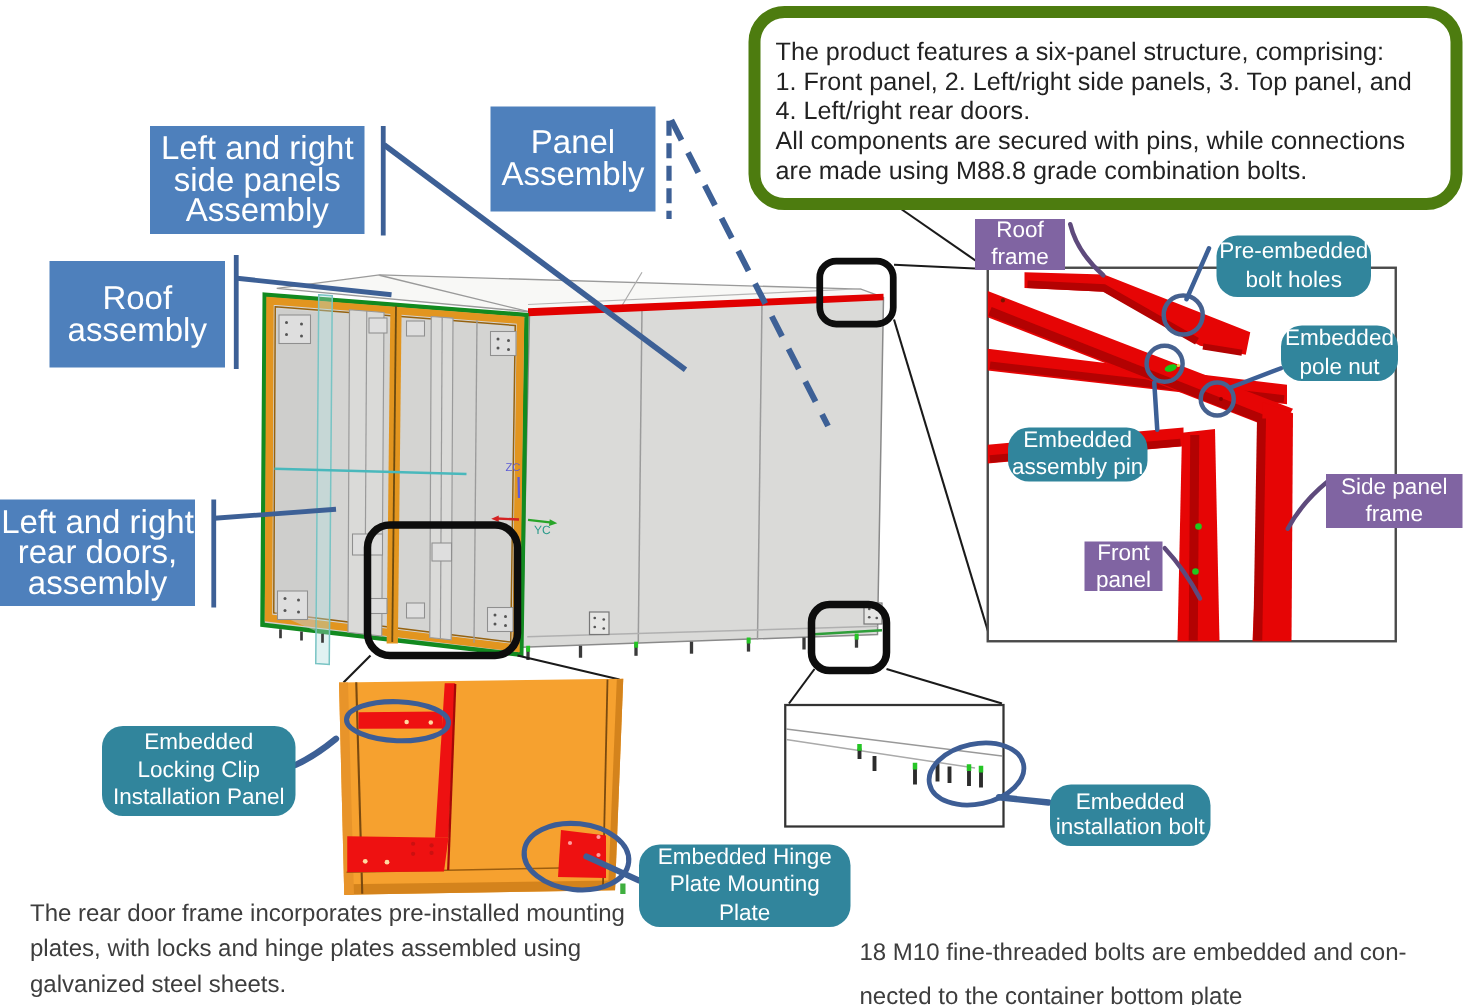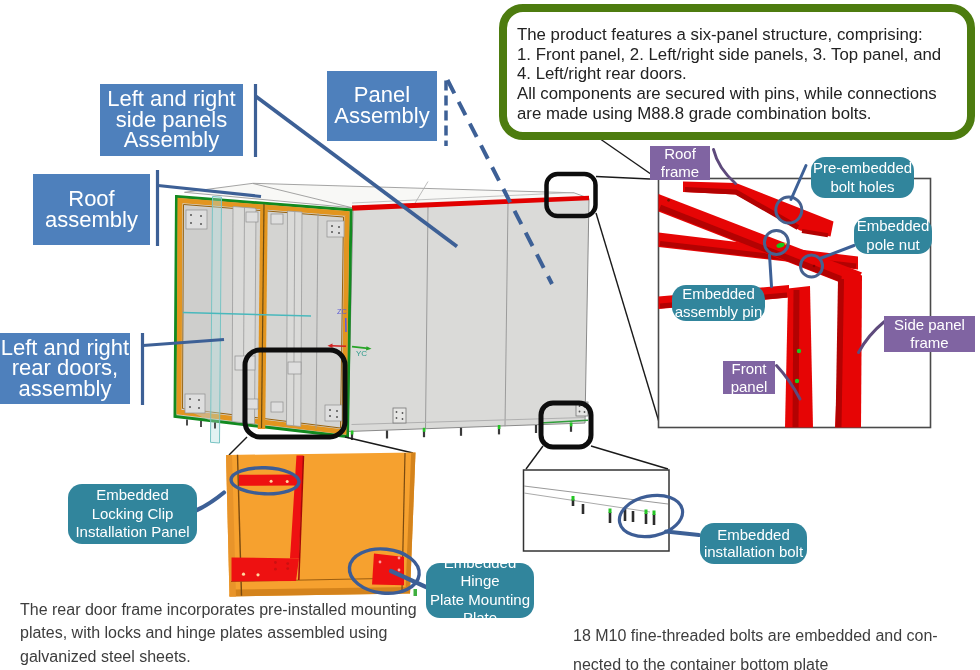--- a/index.html
+++ b/index.html
@@ -271,17 +271,17 @@
 <div class="lbl blue" style="left:327px;top:71px;width:110px;height:70px;">Panel<br>Assembly</div>
 <div class="lbl blue" style="left:33px;top:174px;width:117px;height:71px;">Roof<br>assembly</div>
 <div class="lbl blue" style="left:0px;top:333px;width:130px;height:71px;">Left and right<br>rear doors,<br>assembly</div>
 <div class="lbl purp" style="left:650px;top:146px;width:60px;height:34px;">Roof<br>frame</div>
 <div class="lbl teal" style="left:811px;top:157px;width:103px;height:41px;">Pre-embedded<br>bolt holes</div>
 <div class="lbl teal" style="left:854px;top:217px;width:78px;height:37px;">Embedded<br>pole nut</div>
 <div class="lbl teal" style="left:672px;top:285px;width:93px;height:36px;">Embedded<br>assembly pin</div>
 <div class="lbl purp" style="left:884px;top:316px;width:91px;height:36px;">Side panel<br>frame</div>
 <div class="lbl purp" style="left:723px;top:361px;width:52px;height:33px;">Front<br>panel</div>
 <div class="lbl teal" style="left:68px;top:484px;width:129px;height:60px;">Embedded<br>Locking Clip<br>Installation Panel</div>
-<div class="lbl teal" style="left:426px;top:563px;width:108px;height:55px;">Embedded Hinge<br>Plate Mounting<br>Plate</div>
+<div class="lbl teal" style="left:426px;top:563px;width:141px;height:55px;">Embedded Hinge<br>Plate Mounting<br>Plate</div>
 <div class="lbl teal" style="left:700px;top:523px;width:107px;height:41px;line-height:16.5px;">Embedded<br>installation bolt</div>
 <div class="para" style="left:20px;top:598px;font-size:16px;line-height:23.4px;">The rear door frame incorporates pre-installed mounting<br>plates, with locks and hinge plates assembled using<br>galvanized steel sheets.</div>
 <div class="para" style="left:573px;top:592px;font-size:16px;line-height:29px;margin-top:29px;">18 M10 fine-threaded bolts are embedded and con-<br>nected to the container bottom plate</div>
 </div>
 
 </body></html>

